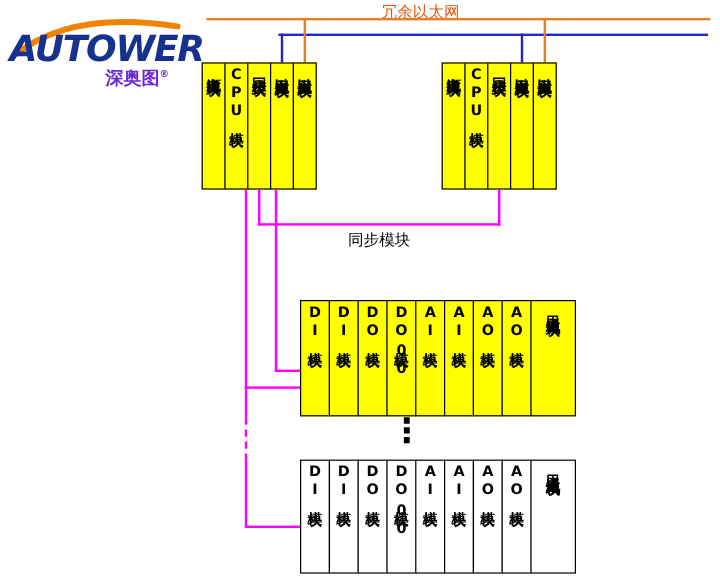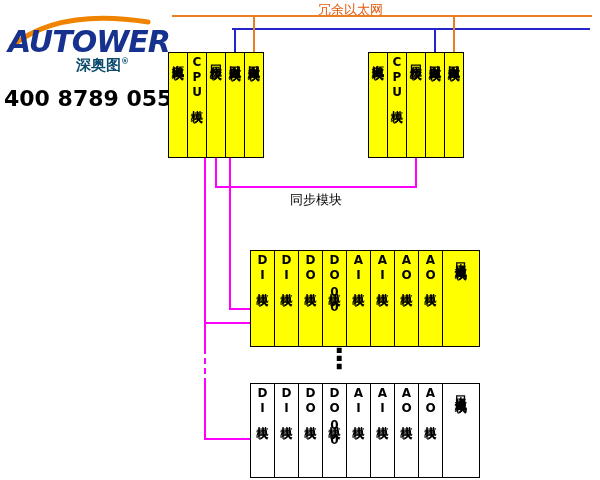--- a/index.html
+++ b/index.html
@@ -2,21 +2,21 @@
 <html><head>
 <meta charset="utf-8">
 <style>
   html,body{margin:0;padding:0;}
   body{font-family:"DejaVu Sans","Liberation Sans",sans-serif;background:#fff;}
   #canvas{position:relative;width:600px;height:480px;background:#fff;overflow:hidden;}
 
   
   .brand{position:absolute;left:8px;top:24px;font-size:30px;font-weight:bold;font-style:italic;
          color:#17328e;letter-spacing:-1px;white-space:nowrap;}
-  .brand-cn{position:absolute;left:76px;top:56px;font-size:15px;font-weight:bold;color:#0c4a6e;white-space:nowrap;}
+  .brand-cn{position:absolute;left:88px;top:56px;font-size:15px;font-weight:bold;color:#6d28d9;white-space:nowrap;}
   .brand-cn sup{font-size:8px;}
   .phone{position:absolute;left:4px;top:86px;font-size:22px;font-weight:bold;color:#000;white-space:nowrap;}
   .swoosh{position:absolute;left:4px;top:6px;}
 
   
   .hline{position:absolute;height:2px;}
   .vline{position:absolute;width:2px;}
   .vdash{position:absolute;width:0;border-left:2px dashed #ff00ff;}
 
   .module{position:absolute;box-sizing:border-box;border:1px solid #000;background:#ffff00;
@@ -34,21 +34,20 @@
 
 <div id="canvas">
 
   <svg class="swoosh" width="152" height="44">
     <path d="M8 40 Q55 2 144 16" stroke="#f08300" stroke-width="5" fill="none" stroke-linecap="round"></path>
   </svg>
   <div class="brand">AUTOWER</div>
   <div class="brand-cn">
     <span>深奥图</span><sup>®</sup>
   </div>
-  <div class="phone">400 8789 055</div>
 
   <div class="lbl eth" style="left:318px;top:1px;">冗余以太网</div>
   <div class="hline" style="left:172px;top:15px;width:420px;background:#e87f24;"></div>
   <div class="hline" style="left:232px;top:28px;width:358px;background:#2525cd;"></div>
 
   <div class="vline" style="left:234px;top:28px;height:24px;background:#2525cd;"></div>
   <div class="vline" style="left:253px;top:15px;height:37px;background:#e87f24;"></div>
   <div class="vline" style="left:434px;top:28px;height:24px;background:#2525cd;"></div>
   <div class="vline" style="left:453px;top:15px;height:37px;background:#e87f24;"></div>
 

